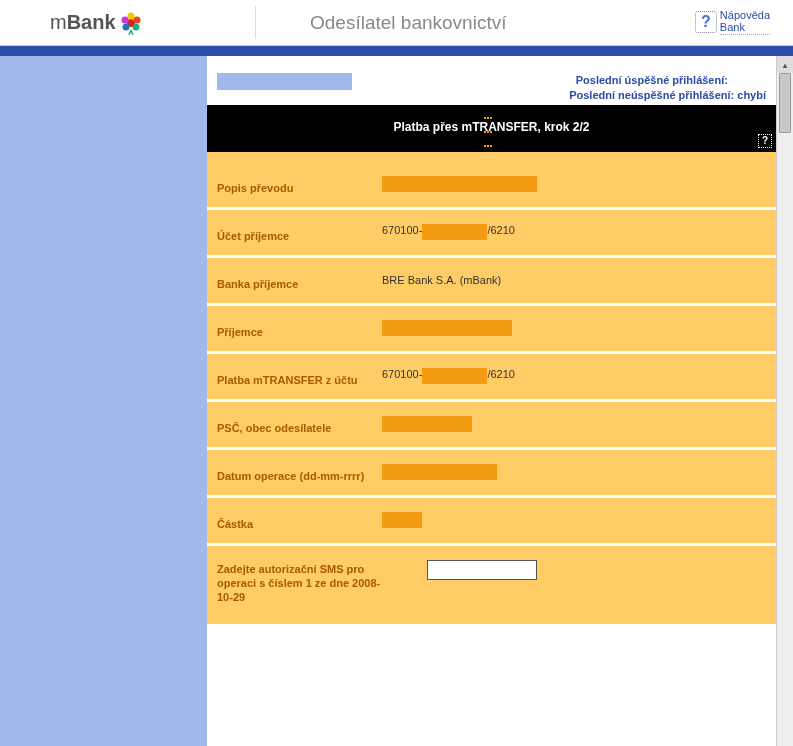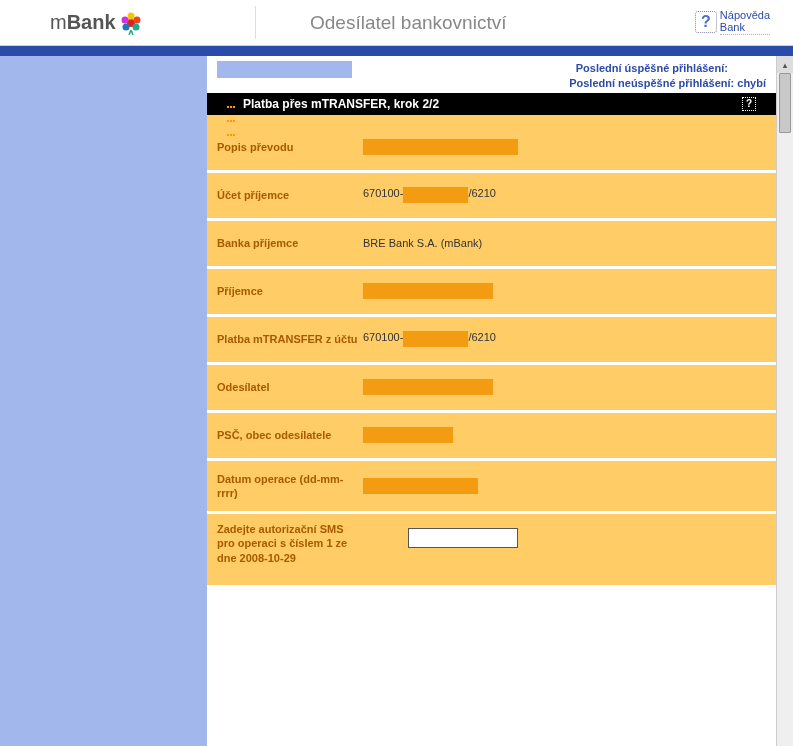--- a/index.html
+++ b/index.html
@@ -20,34 +20,34 @@
 .blue-stripe { height: 10px; background: #2a4ba7; }
 
 .main-wrapper { display: flex; height: calc(746px - 56px); }
 .left-col { width: 207px; background: #a2b8ec; flex-shrink: 0; }
 .right-col { flex: 1; position: relative; background: #fff; }
 .scrollbar-track { position: absolute; right: 0; top: 0; bottom: 0; width: 17px; background: #efefef; border-left: 1px solid #ccc; }
 .scrollbar-up { position:absolute; top:0; left:0; right:0; height:17px; background:#ddd; display:flex; align-items:center; justify-content:center; font-size:9px; color:#555;}
 .scrollbar-thumb { position: absolute; top: 17px; left: 2px; right: 2px; height: 60px; background: #c8c8c8; border: 1px solid #999; border-radius:1px; }
 
 .content { margin-right: 17px; padding: 0; }
-.login-info { text-align: right; padding: 5px 10px 3px; font-size: 11px; }
+.login-info { text-align: right; padding: 17px 10px 3px; font-size: 11px; }
 .login-info .blue-box { display: inline-block; width: 135px; height: 17px; background: #a2b8ec; vertical-align: middle; margin-right: 90px; }
 .login-info .line { color: #2a4ba7; font-weight: bold; padding: 1px 0; }
 .login-info .redacted-inline { display: inline-block; width: 35px; height: 11px; vertical-align: middle; }
 
-.black-header { background: #000; color: #fff; padding: 4px 20px; font-size: 12px; font-weight: bold; display: flex; align-items: center; }
+.black-header { background: #000; color: #fff; padding: 4px 4px; font-size: 12px; font-weight: bold; display: flex; align-items: center; flex-direction: column; }
 .dots-icon { display:inline-block; width:11px; height:11px; margin-right:5px; }
 .dots-icon span{display:inline-block;width:2px;height:2px;background:#f90;margin:0 1px 1px 0;}
 .q-icon { margin-left: auto; width: 14px; height: 14px; border: 1px dotted #fff; color: #fff; font-size: 10px; text-align: center; line-height: 12px; }
 
 .form-panel { background: #ffcc66; padding: 10px 0 0 0; }
 .form-row { display: flex; padding: 11px 10px; border-bottom: 3px solid #fff; min-height: 48px; align-items: center; }
 .form-row.last-auth { border-bottom: none; align-items: flex-start; padding: 8px 10px 20px; }
-.row-label { width: 146px; color: #a85a00; font-weight: bold; font-size: 11px; line-height: 1.3; flex-shrink: 0; }
+.row-label { width: 165px; color: #a85a00; font-weight: bold; font-size: 11px; line-height: 1.3; flex-shrink: 0; margin-top: 8px; }
 .row-value { color: #333; font-size: 11px; display: flex; align-items: flex-start; }
 .redacted { background: #f39c12; height: 16px; display: inline-block; }
 .redacted.w155 { width: 155px; }
 .redacted.w65 { width: 65px; }
 .redacted.w130 { width: 130px; }
 .redacted.w115 { width: 115px; }
 .redacted.w90 { width: 90px; }
 .redacted.w205 { width: 205px; }
 .redacted.w40 { width: 40px; }
 .sms-input { width: 110px; height: 20px; border: 1px solid #555; background: #fff; margin-left: 45px; margin-top: 6px; }
@@ -130,42 +130,42 @@
 
         <div class="form-row">
           <div class="row-label">Platba mTRANSFER z účtu</div>
           <div class="row-value">
             <span>670100-</span>
               <span class="redacted w65"></span>
               <span>/6210</span>
           </div>
         </div>
 
-        <div class="form-row">
-          <div class="row-label">Odesílatel</div>
-          <div class="row-value">
-              <span class="redacted w130"></span>
-            </div>
-        </div>
 
 
         <div class="form-row">
           <div class="row-label">PSČ, obec odesílatele</div>
           <div class="row-value">
               <span class="redacted w90"></span>
             </div>
         </div>
 
         <div class="form-row">
           <div class="row-label">Datum operace (dd-mm-rrrr)</div>
           <div class="row-value">
               <span class="redacted w115"></span>
             </div>
         </div>
 
+        <div class="form-row">
+          <div class="row-label">Částka</div>
+          <div class="row-value">
+              <span class="redacted w40"></span>
+            </div>
+        </div>
 
         <div class="form-row last-auth">
           <div class="row-label">Zadejte autorizační SMS pro operaci s číslem 1 ze dne 2008-10-29</div>
           <input class="sms-input" type="text" style="">
         </div>
 
       </div>
     </div>
     <div class="scrollbar-track">
       <div class="scrollbar-up">▴</div>

